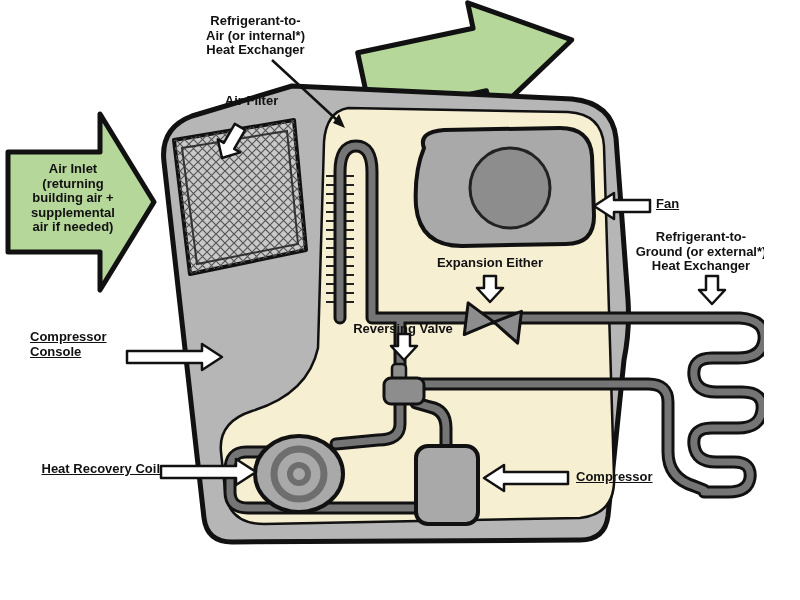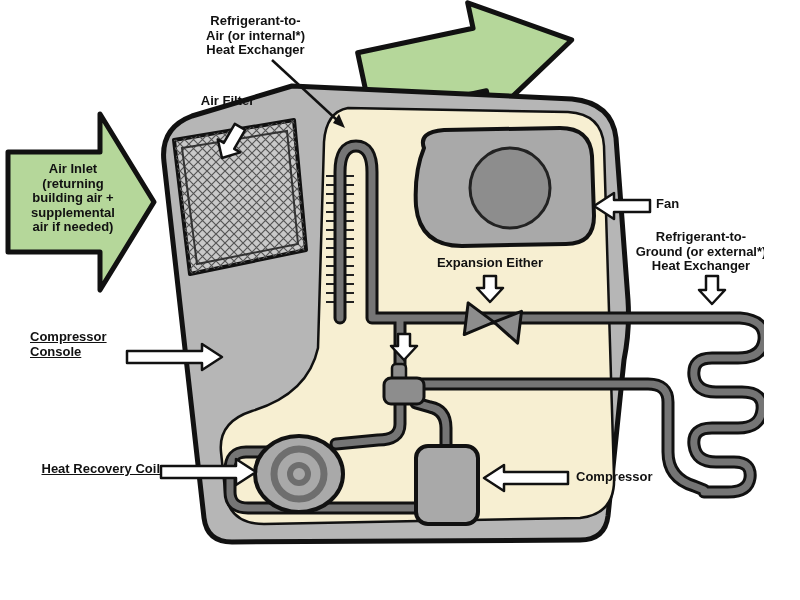--- a/index.html
+++ b/index.html
@@ -5,21 +5,21 @@
   html,body{margin:0;padding:0;background:#ffffff;}
   .stage{
     position:relative;width:764px;height:600px;background:#ffffff;
     overflow:hidden;font-family:"Liberation Sans",sans-serif;
   }
   .stage svg{position:absolute;left:0;top:0;}
   .label{
     position:absolute;font-weight:bold;font-size:13px;line-height:1.12;
     color:#111;white-space:pre-line;text-align:center;
   }
-  .ta-left{text-align:left;}
+  .ta-left{text-align:left;text-decoration:underline;}
   .underline{text-decoration:underline;}
   .footnote{
     position:absolute;font-weight:bold;font-style:italic;font-size:13px;
     color:#111;white-space:normal;text-align:left;
   }
   .pipe-outer{fill:none;stroke:#111;stroke-width:13;stroke-linecap:round;stroke-linejoin:round;}
   .pipe-inner{fill:none;stroke-width:7;stroke-linecap:round;stroke-linejoin:round;}
   .ptr{fill:#ffffff;stroke:#111;stroke-width:2.5;stroke-linejoin:round;}
 </style>
 </head>
@@ -86,37 +86,38 @@
     <polygon class="ptr" points="222,158 209,144 216,144 216,122 228,122 228,144 235,144" transform="rotate(30 222 158)"></polygon>
 
     <line x1="272" y1="60" x2="338" y2="121" stroke="#111" stroke-width="2.5"></line>
     <polygon points="345,128 333,123 339,114" fill="#111"></polygon>
   </svg>
 
   <div class="label" style="left:168px;top:14px;width:175px;">Refrigerant-to-
 Air (or internal*)
 Heat Exchanger</div>
 
-  <div class="label" style="left:180px;top:94px;width:95px;">Air Filter</div>
+  <div class="label" style="left:204px;top:94px;width:95px;">Air Filter</div>
 
 
   <div class="label" style="left:14px;top:162px;width:118px;">Air Inlet
 (returning
 building air +
 supplemental
 air if needed)</div>
 
   <div class="label ta-left" style="left:656px;top:197px;width:60px;">Fan</div>
 
   <div class="label" style="left:608px;top:230px;width:186px;">Refrigerant-to-
 Ground (or external*)
 Heat Exchanger</div>
 
   <div class="label" style="left:415px;top:256px;width:150px;">Expansion Either</div>
 
+  <div class="label" style="left:328px;top:322px;width:150px;">Reversing Valve</div>
 
   <div class="label ta-left underline" style="left:30px;top:330px;width:110px;">Compressor
 Console</div>
 
   <div class="label ta-left underline" style="left:8px;top:462px;width:152px;text-align:right;">Heat Recovery Coil</div>
 
   <div class="label ta-left" style="left:576px;top:470px;width:110px;">Compressor</div>
 
 
 </div>

